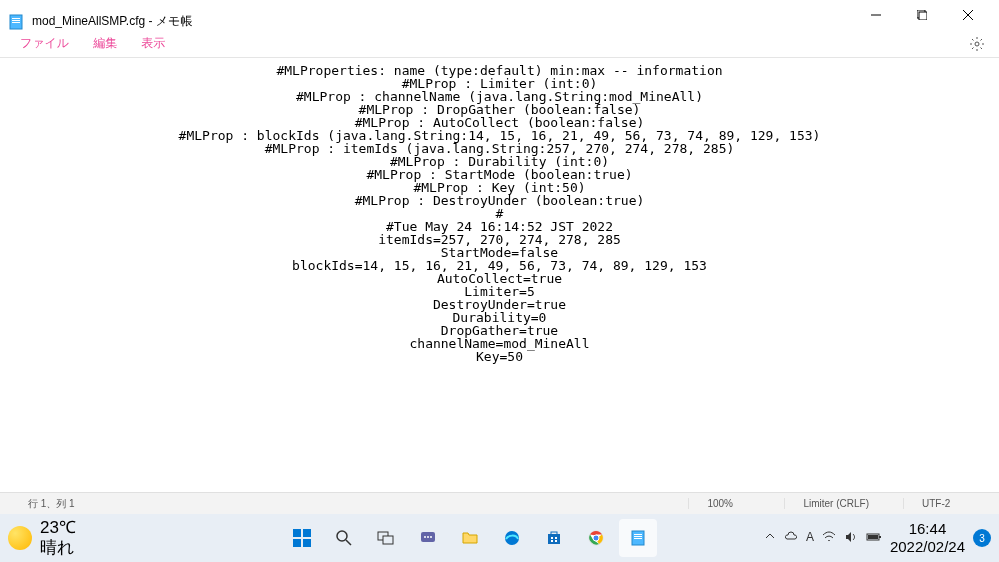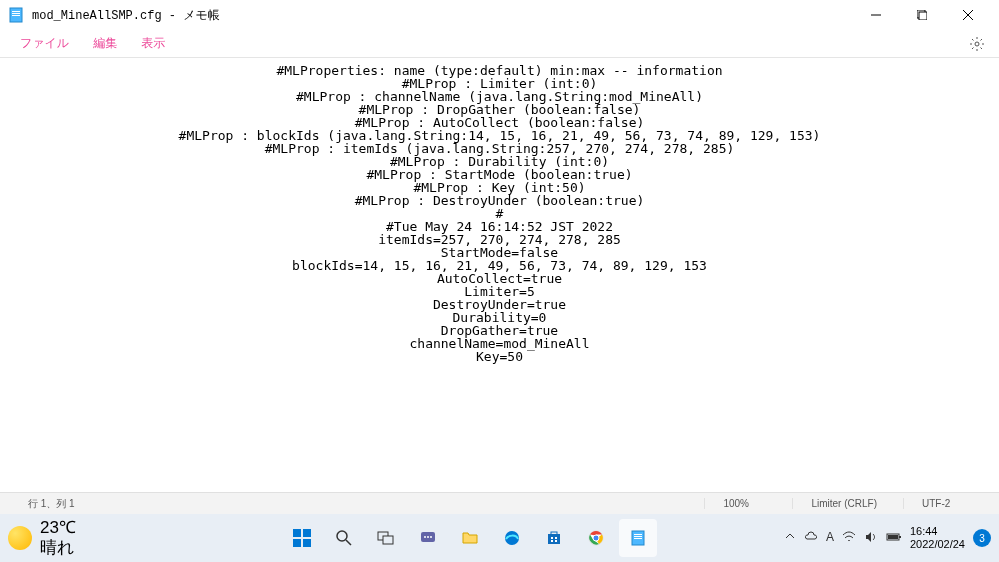--- a/index.html
+++ b/index.html
@@ -10,23 +10,22 @@
       width: 999px;
       height: 562px;
       overflow: hidden;
       display: flex;
       flex-direction: column;
     }
     .title-bar {
       height: 30px;
       background: #ffffff;
       display: flex;
-      align-items: center;
-      padding: 8px 8px;
-      font-family: Liberation Mono, monospace;
+      align-items: flex-end;
+      padding: 0 8px;
     }
     .title-bar .app-icon {
       width: 16px;
       height: 16px;
       margin-right: 8px;
       display: flex;
       align-items: center;
       justify-content: center;
     }
     .title-bar .title-text {
@@ -85,21 +84,21 @@
       height: 22px;
       background: #f3f3f3;
       border-top: 1px solid #e0e0e0;
       display: flex;
       align-items: center;
       font-size: 10px;
       color: #555;
       padding: 0 16px;
     }
     .status-left { flex: 1; padding-left: 12px; }
-    .status-right { display: flex; gap: 8px; }
+    .status-right { display: flex; gap: 16px; }
     .status-cell {
       padding: 0 18px;
       border-left: 1px solid #e0e0e0;
       min-width: 80px;
       text-align: left;
     }
     .taskbar {
       height: 48px;
       background: #e8eef5;
       display: flex;
@@ -143,23 +142,23 @@
       width: 260px;
       justify-content: flex-end;
     }
     .tray-icons {
       display: flex;
       gap: 8px;
       font-size: 13px;
       color: #333;
     }
     .clock {
-      font-size: 11px;
+      font-size: 15px;
       line-height: 1.2;
-      text-align: left;
+      text-align: center;
       padding: 0 4px;
     }
     .notif-badge {
       width: 18px;
       height: 18px;
       border-radius: 50%;
       background: #0078d4;
       color: #fff;
       font-size: 10px;
       display: flex;

